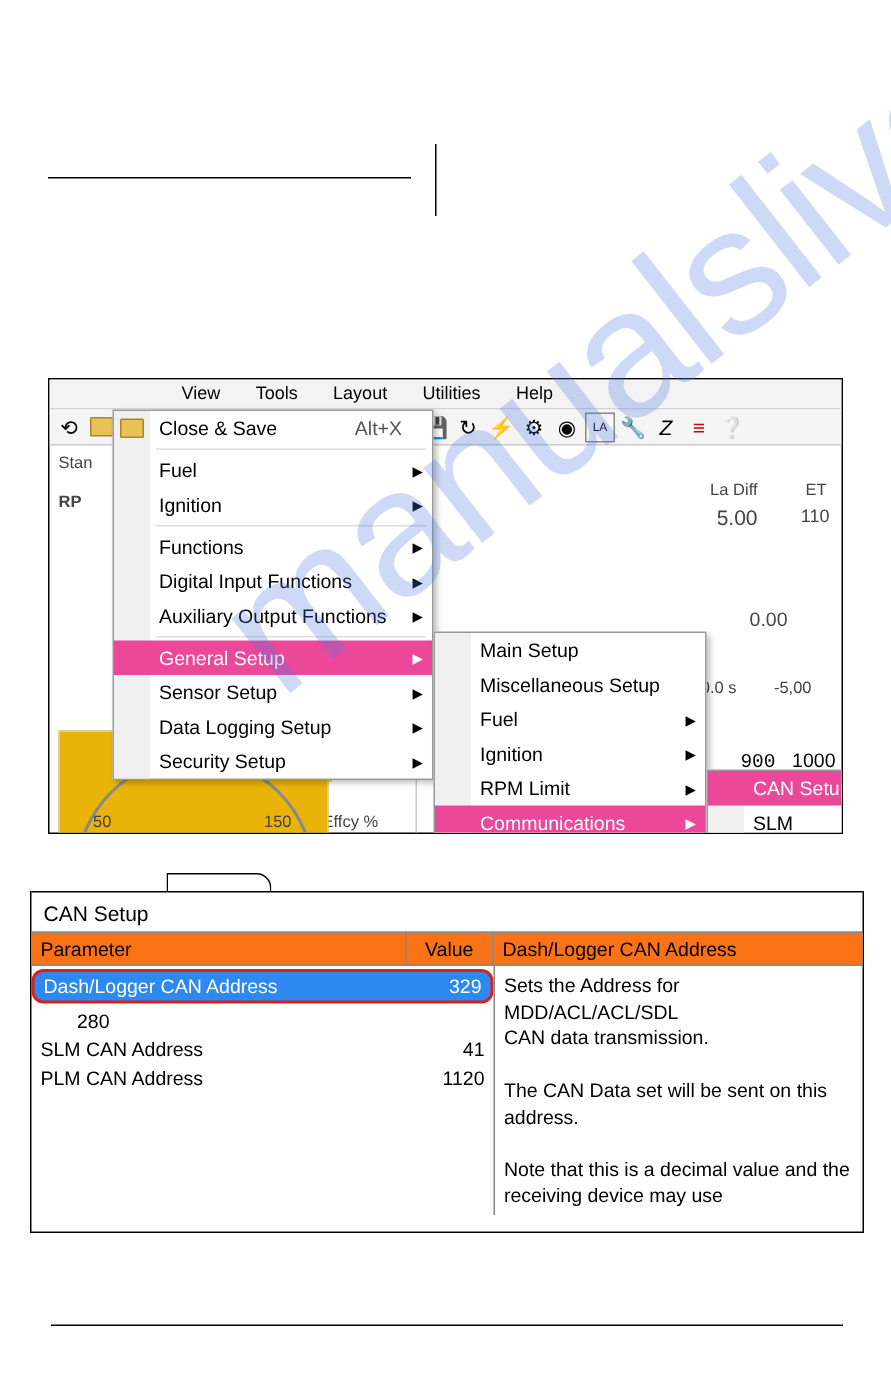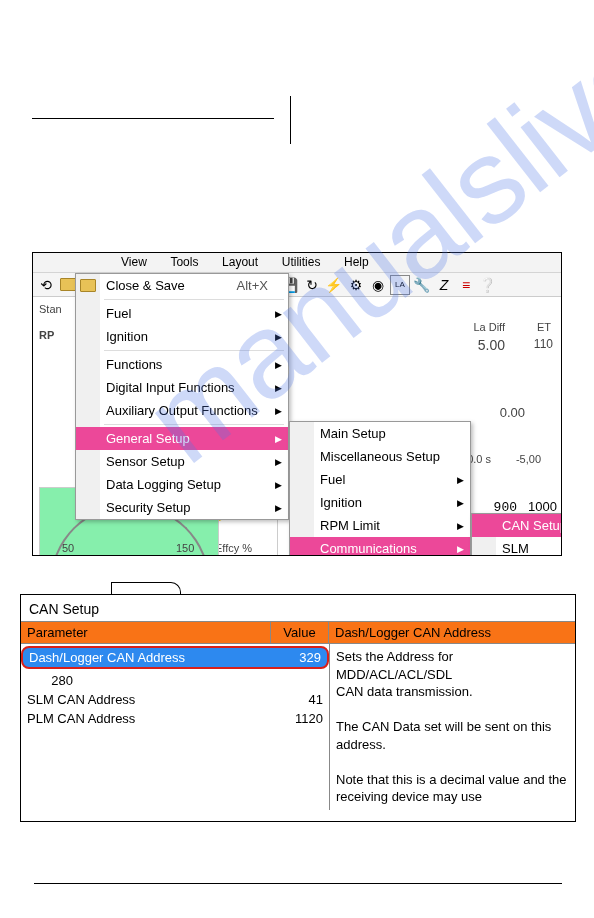--- a/index.html
+++ b/index.html
@@ -107,21 +107,21 @@
   <div class="bg-panels">
     <div class="rbox" style="top:6px;left:6px;">Stan</div>
     <div class="rbox" style="top:32px;left:6px;font-weight:bold;">RP</div>
     <div class="rbox" style="top:196px;left:6px;font-weight:bold;">MA</div>
 
     <div style="position:absolute;top:210px;left:165px;width:80px;height:60px;border:1px solid #ccc;">
       <span class="tb-btn" style="position:absolute;top:2px;left:4px;">✨</span>
       <div class="rbox" style="top:34px;left:16px;">Effcy %</div>
     </div>
 
-    <div style="position:absolute;bottom:-24px;left:6px;width:180px;height:92px;background:#86efac;border:1px solid #ccc;">
+    <div style="position:absolute;bottom:-24px;left:6px;width:180px;height:92px;background:#eab308;border:1px solid #ccc;">
       <div class="gauge-arc" style="top:16px;left:10px;"></div>
       <div class="rbox" style="top:54px;left:22px;">50</div>
       <div class="rbox" style="top:16px;left:68px;">100.0</div>
       <div class="rbox" style="top:54px;left:136px;">150</div>
     </div>
 
     <div class="rbox" style="top:24px;right:56px;">La Diff</div>
     <div class="rbox" style="top:40px;right:56px;font-size:14px;">5.00</div>
     <div class="rbox" style="top:24px;right:10px;padding-left:16px;">ET</div>
     <div class="rbox" style="top:40px;right:8px;font-size:12px;">110</div>

